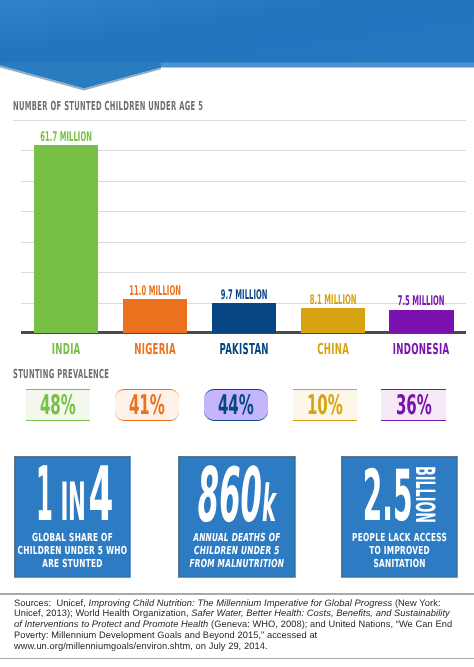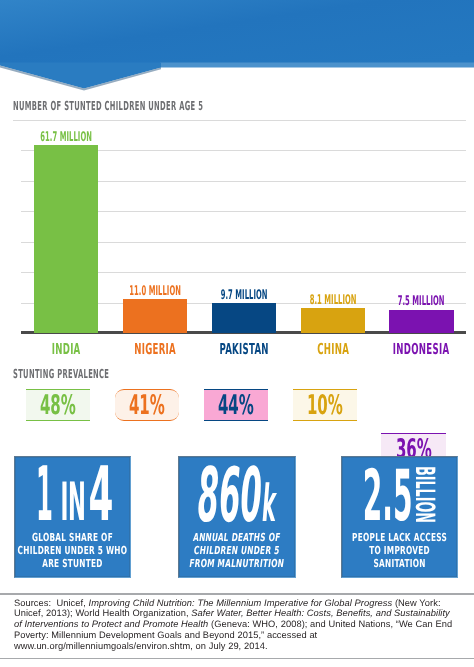--- a/index.html
+++ b/index.html
@@ -128,27 +128,27 @@
     </div>
 
   <div class="prev-title">STUNTING PREVALENCE</div>
   <div id="prevrow">
       <div class="prevbox" style="left: 26px; width: 64.3px; background: rgb(242, 248, 238); border-top: 1.6px solid rgb(120, 192, 69); border-bottom: 1.6px solid rgb(120, 192, 69);">
         <span style="color: rgb(120, 192, 69);">48%</span>
       </div>
       <div class="prevbox" style="left: 114.85px; width: 64.3px; background: rgb(253, 241, 232); border-top: 1.6px solid rgb(236, 113, 31); border-bottom: 1.6px solid rgb(236, 113, 31); border-radius: 9px;">
         <span style="color: rgb(236, 113, 31);">41%</span>
       </div>
-      <div class="prevbox" style="left: 203.7px; width: 64.3px; background: #f9a8d4; border-top: 1.6px solid rgb(6, 71, 131); border-bottom: 1.6px solid rgb(6, 71, 131);">
+      <div class="prevbox" style="left: 203.7px; width: 64.3px; background: #c4b5fd; border-top: 1.6px solid rgb(6, 71, 131); border-bottom: 1.6px solid rgb(6, 71, 131); border-radius: 10px;">
         <span style="color: rgb(6, 71, 131);">44%</span>
       </div>
       <div class="prevbox" style="left: 292.55px; width: 64.3px; background: rgb(252, 247, 232); border-top: 1.6px solid rgb(216, 163, 16); border-bottom: 1.6px solid rgb(216, 163, 16);">
         <span style="color: rgb(216, 163, 16);">10%</span>
       </div>
-      <div class="prevbox" style="left: 381.4px; width: 64.3px; background: rgb(246, 233, 246); border-top: 1.6px solid rgb(123, 18, 176); border-bottom: 1.6px solid rgb(123, 18, 176); margin-top: 44px;">
+      <div class="prevbox" style="left: 381.4px; width: 64.3px; background: rgb(246, 233, 246); border-top: 1.6px solid rgb(123, 18, 176); border-bottom: 1.6px solid rgb(123, 18, 176);">
         <span style="color: rgb(123, 18, 176);">36%</span>
       </div>
     </div>
 
   <div id="stats">
       <div class="statbox" style="left: 14.1px; width: 116.9px;">
         <div class="stat-big" style="top: 37.3px; font-size: 75px; transform: scaleX(0.5) translateX(2px);"><span style="display:inline-block;transform:scaleX(0.72);margin:0 -1px 0 -3px">1</span><span style="font-size:52.7px;letter-spacing:-1px;padding:0 4px 0 7px;display:inline-block;transform:scaleX(0.90)">IN</span><span style="display:inline-block;transform:scaleX(1.06)">4</span></div>
         <div class="stat-sub" style="top: 74px;">
           <div>GLOBAL SHARE OF</div>
           <div>CHILDREN UNDER 5 WHO</div>

